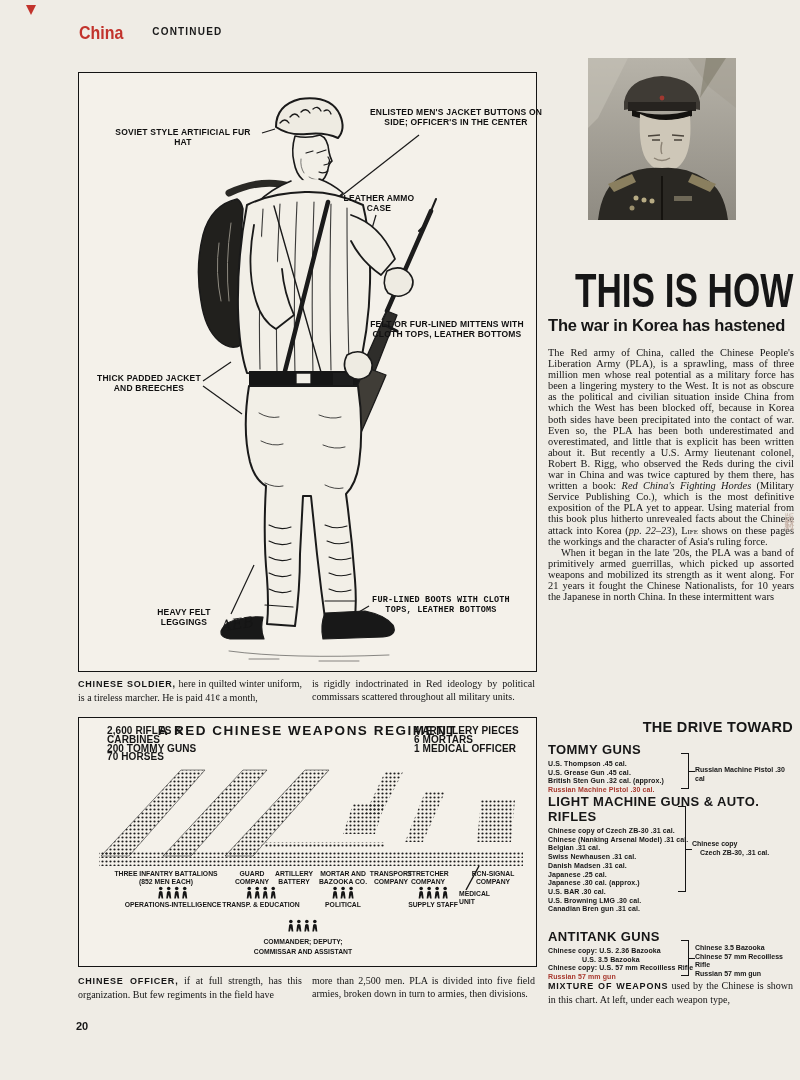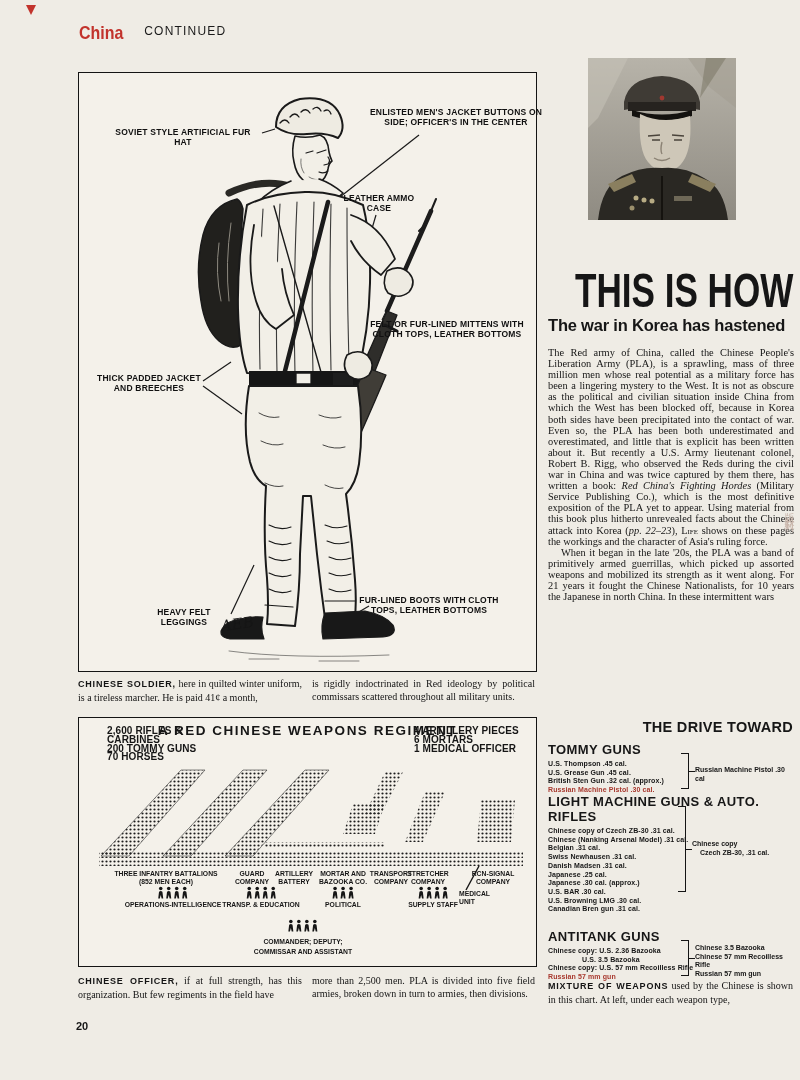--- a/index.html
+++ b/index.html
@@ -5,36 +5,36 @@
   html,body{margin:0;padding:0;background:#d8d5cd;}
   #page{position:relative;width:800px;height:1080px;margin:0 auto;background:#efece5;
         font-family:"Liberation Sans",sans-serif;color:#161616;overflow:hidden;}
   .abs{position:absolute;}
   
   #regmark{left:26px;top:5px;width:0;height:0;border-left:5px solid transparent;
            border-right:5px solid transparent;border-top:10px solid #c2332c;}
   #hdr{left:79px;top:22px;white-space:nowrap;}
   .china{display:inline-block;font-weight:bold;font-size:19px;color:#c2332c;
          transform:scaleX(.84);transform-origin:left;letter-spacing:0;}
-  .continued{font-weight:normal;font-size:12px;letter-spacing:1.2px;color:#1a1a1a;
-             margin-left:8px;vertical-align:4px;}
+  .continued{font-weight:bold;font-size:10px;letter-spacing:1.2px;color:#1a1a1a;
+             margin-left:16px;vertical-align:4px;}
   
   .frame{border:1.5px solid #141414;background:#f4f1ea;}
   #soldier-box{left:78px;top:72px;width:457px;height:598px;}
   #chart-box{left:78px;top:717px;width:457px;height:248px;}
   
   .dlabel{position:absolute;font-weight:bold;font-size:8.5px;line-height:10px;
           letter-spacing:.2px;text-align:center;color:#101010;}
   #lbl-hat{left:28px;top:54px;width:152px;text-align:center;}
   #lbl-buttons{left:262px;top:34px;width:182px;padding-left:24px;}
   #lbl-ammo{left:262px;top:120px;width:76px;}
   #lbl-mittens{left:288px;top:246px;width:160px;}
   #lbl-jacket{left:18px;top:300px;width:104px;}
   #lbl-leggings{left:56px;top:534px;width:98px;}
-  #lbl-boots{left:270px;top:522px;width:160px;}
+  #lbl-boots{left:282px;top:522px;width:160px;font-family:Liberation Mono, monospace;}
   #signature{left:142px;top:542px;font-family:"DejaVu Serif",serif;font-style:italic;
              font-size:15px;transform:rotate(-8deg);color:#151515;}
   
   .caption{font-family:"Liberation Serif","DejaVu Serif",serif;font-size:10px;
            line-height:13px;text-align:justify;color:#141414;}
   .cap-lead{font-family:"Liberation Sans",sans-serif;font-weight:bold;font-size:9px;
             letter-spacing:.8px;}
   #sold-cap1{left:78px;top:677px;width:224px;}
   #sold-cap2{left:312px;top:677px;width:223px;}
   #reg-cap1{left:78px;top:974px;width:224px;}

